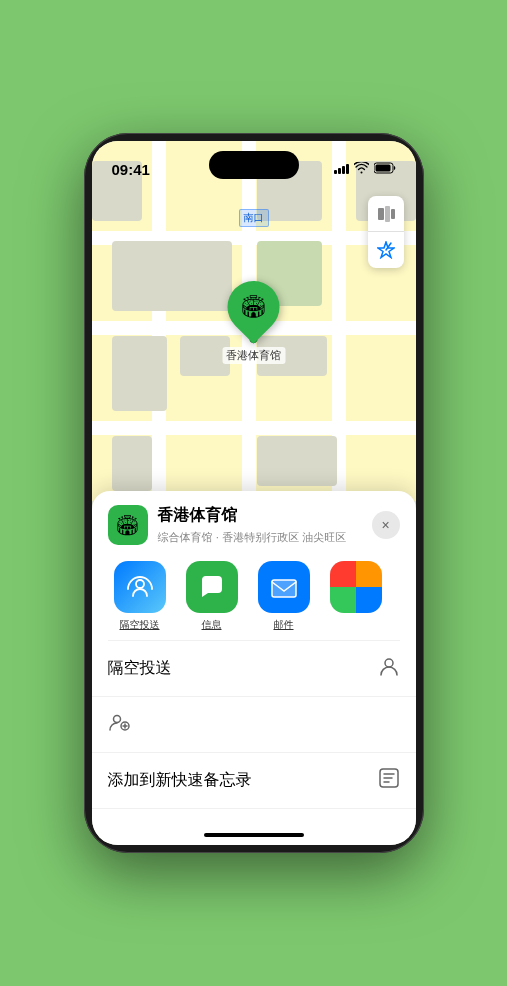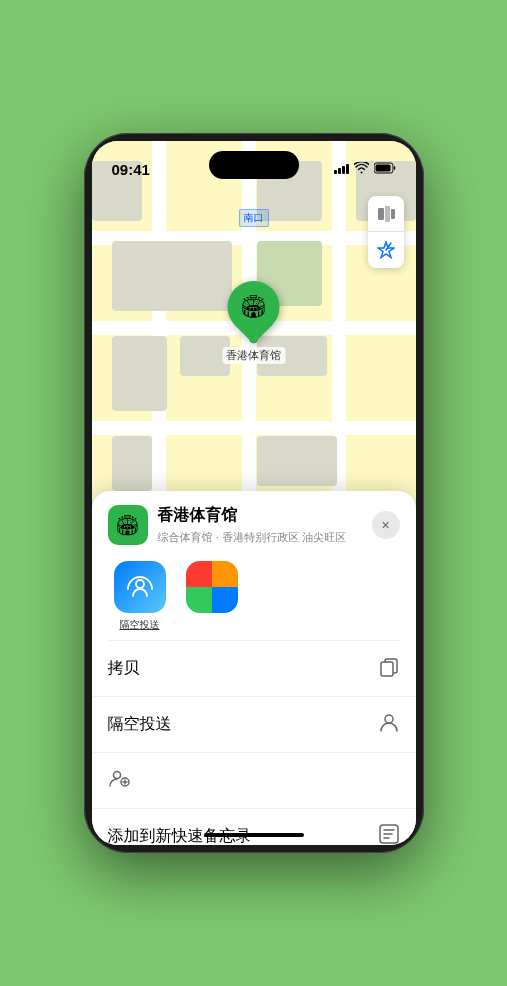--- a/index.html
+++ b/index.html
@@ -438,48 +438,57 @@
           <div class="share-icon-wrap icon-airdrop">
             <svg width="30" height="30" viewBox="0 0 30 30" fill="none">
               <circle cx="15" cy="12" r="4" stroke="white" stroke-width="1.8" fill="none"></circle>
               <path d="M8 24c0-4 3.1-7 7-7s7 3 7 7" stroke="white" stroke-width="1.8" fill="none" stroke-linecap="round"></path>
               <path d="M3 17c0-6.6 5.4-12 12-12s12 5.4 12 12" stroke="white" stroke-width="1.8" fill="none" stroke-linecap="round"></path>
             </svg>
           </div>
           <span class="share-label">隔空投送</span>
         </div>
 
-
+        <div class="share-item">
+          <div class="share-icon-wrap icon-messages">
+            <svg width="30" height="30" viewBox="0 0 30 30" fill="none">
+              <path d="M5 8a4 4 0 0 1 4-4h12a4 4 0 0 1 4 4v9a4 4 0 0 1-4 4H11l-6 4V8z" fill="white"></path>
+            </svg>
+          </div>
+          <span class="share-label">信息</span>
+        </div>
+
+        <div class="share-item">
+          <div class="share-icon-wrap icon-mail">
+            <svg width="32" height="32" viewBox="0 0 32 32" fill="none">
+              <rect x="4" y="9" width="24" height="17" rx="2" fill="white" opacity="0.3"></rect>
+              <rect x="4" y="9" width="24" height="17" rx="2" stroke="white" stroke-width="1.5" fill="none"></rect>
+              <path d="M4 11l12 9 12-9" stroke="white" stroke-width="1.5" fill="none" stroke-linecap="round"></path>
+            </svg>
+          </div>
+          <span class="share-label">邮件</span>
+        </div>
 
 
         <div class="share-item">
           <div style="width:52px;height:52px;border-radius:14px;overflow:hidden;display:flex;align-items:center;justify-content:center;background:#e0e0e0;">
             <svg width="52" height="52" viewBox="0 0 52 52">
               <rect x="0" y="0" width="26" height="26" fill="#ff3b30"></rect>
               <rect x="26" y="0" width="26" height="26" fill="#ff9500"></rect>
               <rect x="0" y="26" width="26" height="26" fill="#34c759"></rect>
               <rect x="26" y="26" width="26" height="26" fill="#007aff"></rect>
             </svg>
           </div>
 
         </div>
 
       </div>
 
       <div class="divider"></div>
 
-      <div class="action-row">
-        <span class="action-label">拷贝</span>
-        <span class="action-icon">
-          <svg width="22" height="22" viewBox="0 0 22 22" fill="none">
-            <rect x="7" y="4" width="12" height="14" rx="2" stroke="#666" stroke-width="1.5" fill="none"></rect>
-            <rect x="3" y="7" width="12" height="14" rx="2" stroke="#666" stroke-width="1.5" fill="white"></rect>
-          </svg>
-        </span>
-      </div>
 
       <div class="action-row">
         <span class="action-label">隔空投送</span>
         <span class="action-icon">
           <svg width="22" height="22" viewBox="0 0 22 22" fill="none">
             <circle cx="11" cy="8" r="4" stroke="#666" stroke-width="1.5" fill="none"></circle>
             <path d="M3 20c0-4.4 3.6-8 8-8s8 3.6 8 8" stroke="#666" stroke-width="1.5" fill="none" stroke-linecap="round"></path>
           </svg>
         </span>
       </div>

